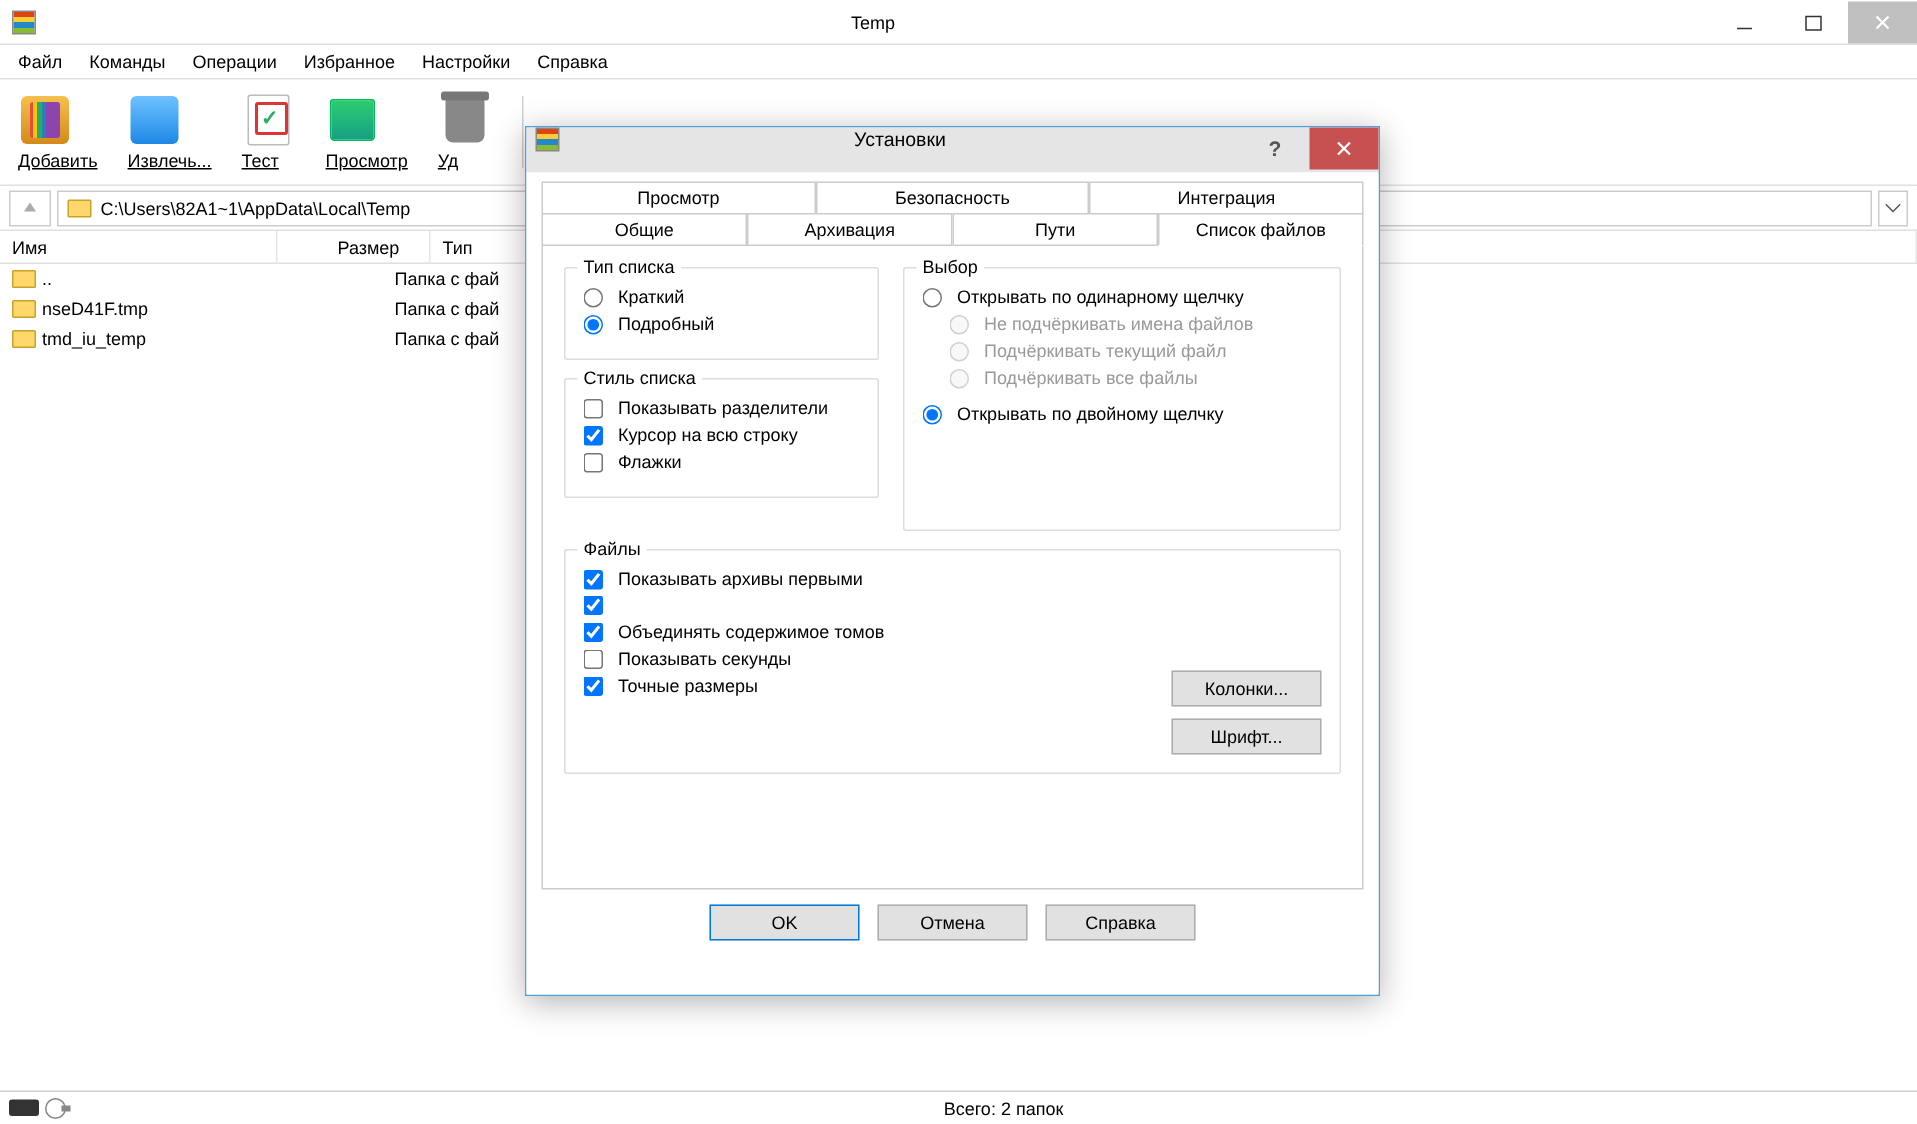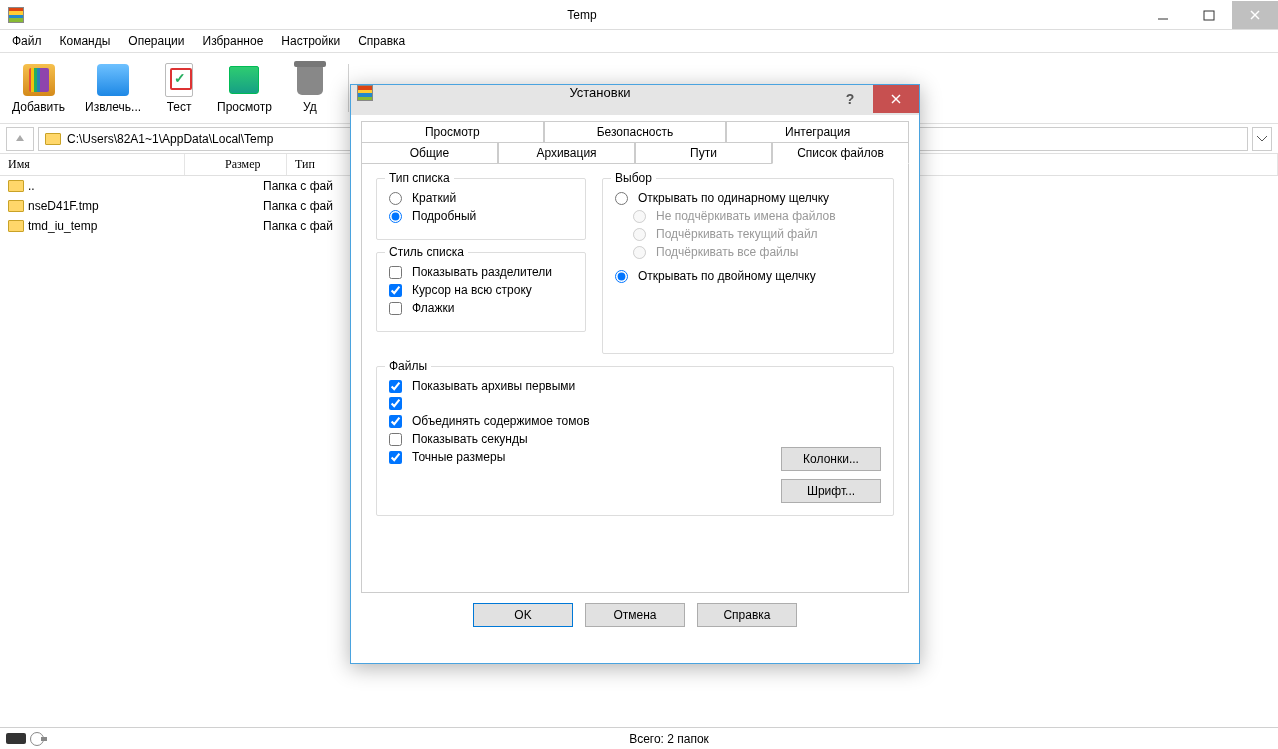--- a/index.html
+++ b/index.html
@@ -13,32 +13,32 @@
 .winrar-icon { background: linear-gradient(180deg, #d41 0%, #d41 25%, #fc3 25%, #fc3 50%, #28c 50%, #28c 75%, #8b3 75%); border: 1px solid #888; }
 .titlebar-title { flex: 1; text-align: center; font-size: 12px; color: #000; }
 .titlebar-buttons { display: flex; }
 .tbtn { width: 46px; height: 28px; display: flex; align-items: center; justify-content: center; color: #555; }
 .tbtn.close { background: #c0c0c0; color: #fff; }
 
 .menubar { height: 22px; display: flex; align-items: center; padding: 0 4px; gap: 2px; }
 .menu-item { padding: 2px 8px; color: #000; }
 
 .toolbar { height: 72px; border-top: 1px solid #e0e0e0; border-bottom: 1px solid #e0e0e0; display: flex; align-items: center; padding: 4px 8px; gap: 12px; }
-.toolbtn { display: flex; flex-direction: column; align-items: center; gap: 2px; padding: 4px; }
+.toolbtn { display: flex; flex-direction: column; align-items: flex-start; gap: 2px; padding: 4px; text-decoration: underline; }
 .toolbtn-icon { width: 36px; height: 36px; display: flex; align-items: center; justify-content: center; }
 .tool-sep { width: 1px; height: 48px; background: #d0d0d0; margin: 0 4px; }
 
 .addressbar { height: 30px; display: flex; align-items: center; padding: 2px 6px; gap: 4px; border-bottom: 1px solid #e0e0e0; }
 .up-btn { width: 28px; height: 24px; border: 1px solid #ccc; display: flex; align-items: center; justify-content: center; color: #888; }
 .path-input { flex: 1; height: 24px; border: 1px solid #ccc; padding: 2px 6px; display: flex; align-items: center; gap: 6px; text-align: center; }
 .folder-mini { width: 16px; height: 12px; background: #ffd76a; border: 1px solid #c9a227; border-radius: 1px; }
 .dd-btn { width: 20px; height: 24px; border: 1px solid #ccc; display: flex; align-items: center; justify-content: center; }
 
 .list-header { height: 22px; display: flex; background: #fff; border-bottom: 1px solid #e0e0e0; }
-.col { padding: 2px 8px; border-right: 1px solid #e5e5e5; display: flex; align-items: center; font-family: Liberation Serif, serif; }
+.col { padding: 2px 8px; border-right: 1px solid #e5e5e5; display: flex; align-items: center; }
 .col.name { width: 185px; }
 .col.size { width: 70px; margin-left: 32px; }
 .col.type { flex: 1; }
 
 .file-list { flex: 1; background: #fff; overflow: auto; }
 .row { display: flex; height: 20px; align-items: center; }
 .cell { padding: 0 8px; display: flex; align-items: center; gap: 4px; }
 .cell.name { width: 185px; }
 .cell.size { width: 70px; }
 .cell.type { flex: 1; }

